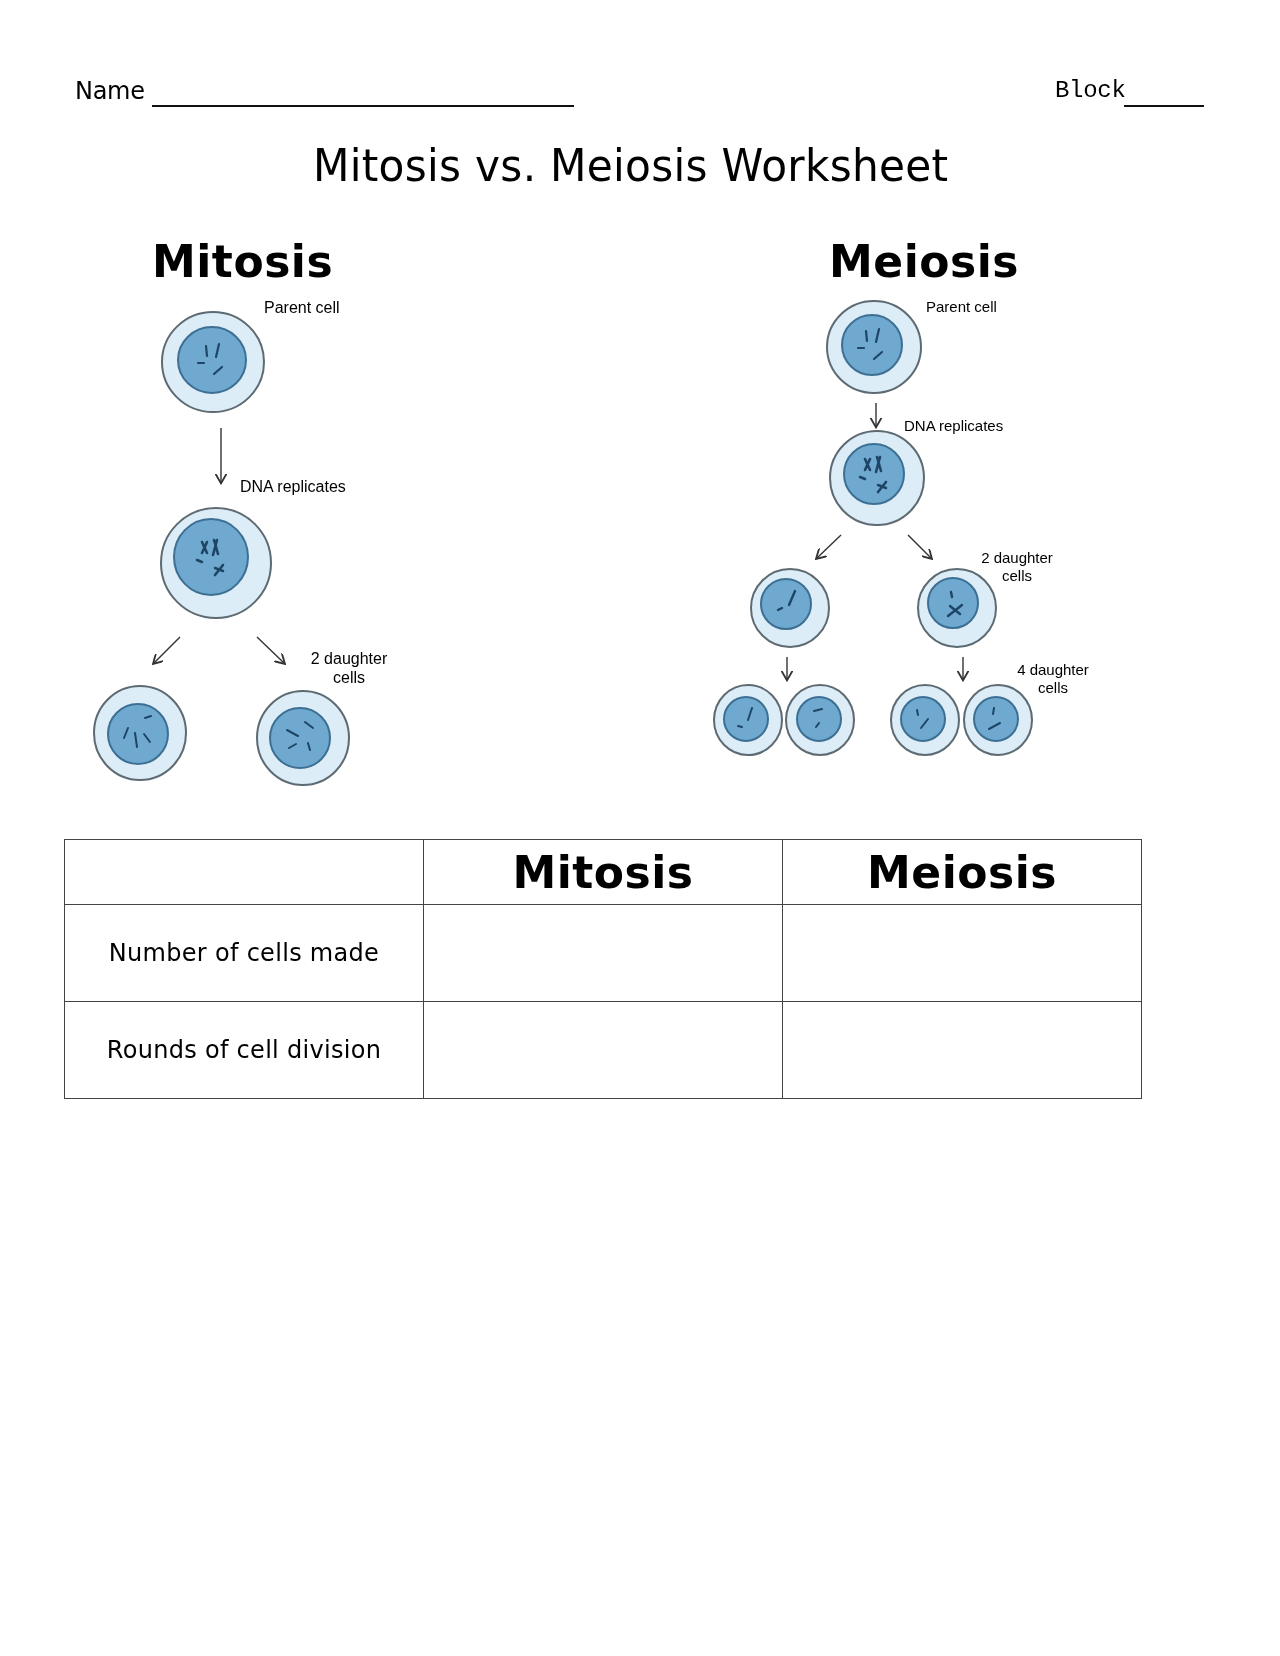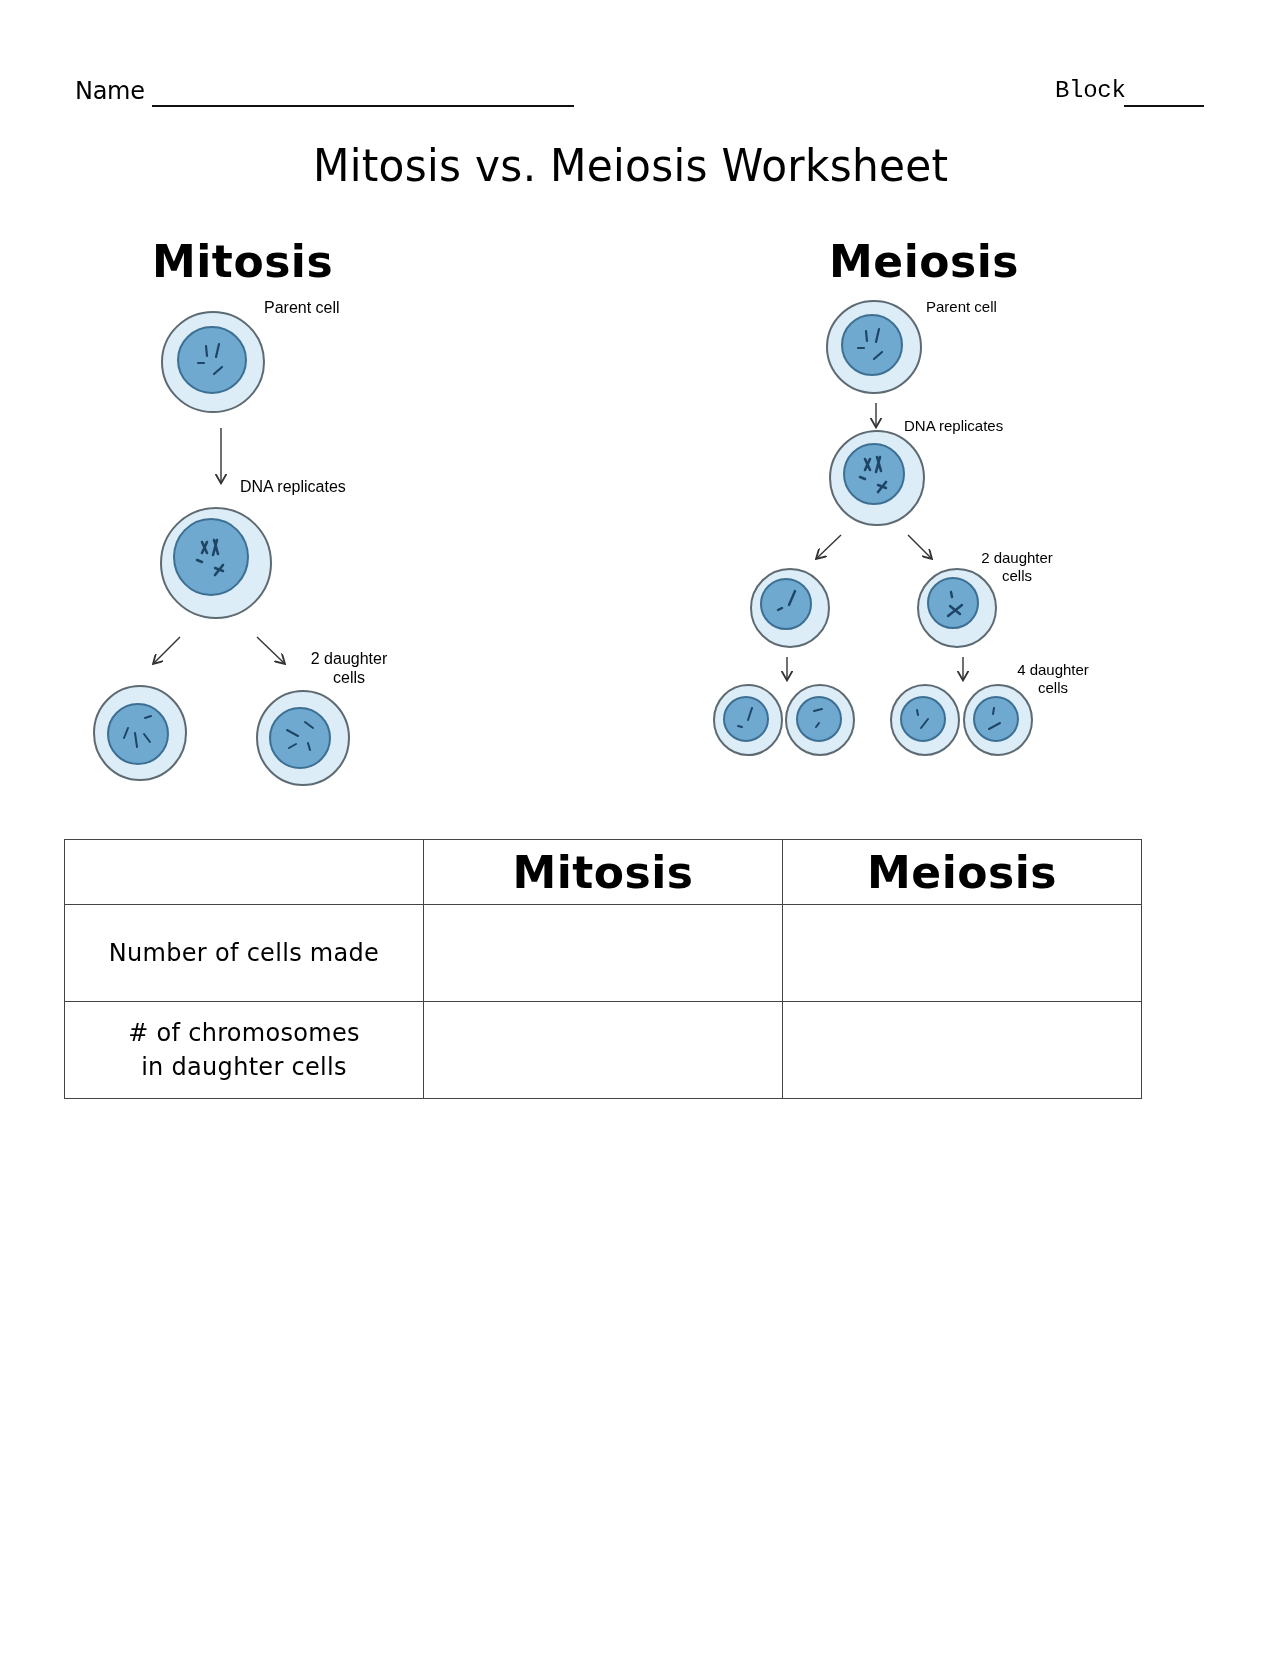--- a/index.html
+++ b/index.html
@@ -187,18 +187,18 @@
     <th></th>
     <th>Mitosis</th>
     <th>Meiosis</th>
   </tr>
   <tr>
     <td class="row-label">Number of cells made</td>
     <td></td>
     <td></td>
   </tr>
   <tr>
-    <td class="row-label" style="padding:0 58px;"># of chromosomes in daughter cells</td>
+    <td class="row-label">Rounds of cell division</td>
     <td></td>
     <td></td>
   </tr>
 </tbody>
   </table>
 
 </body></html>

